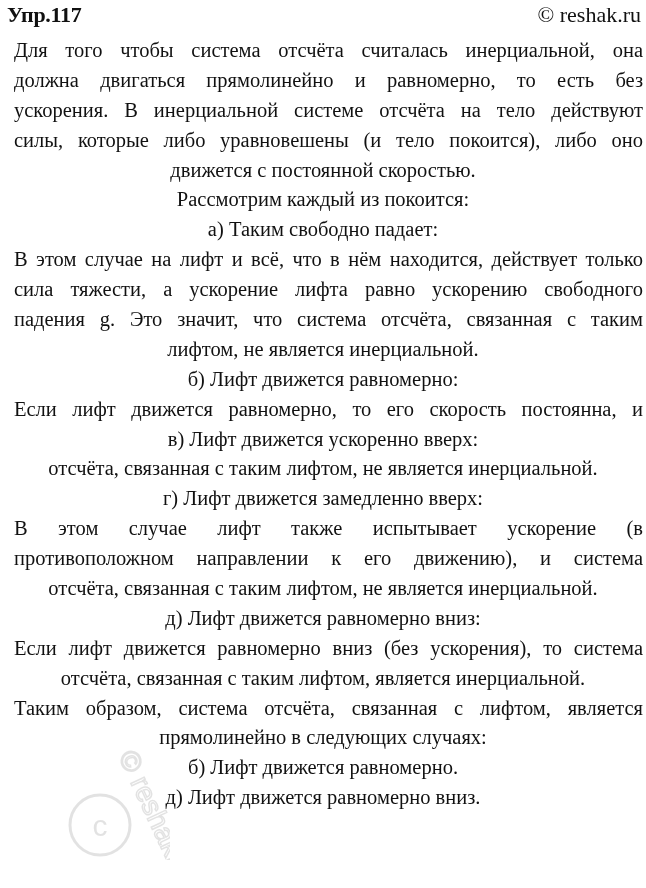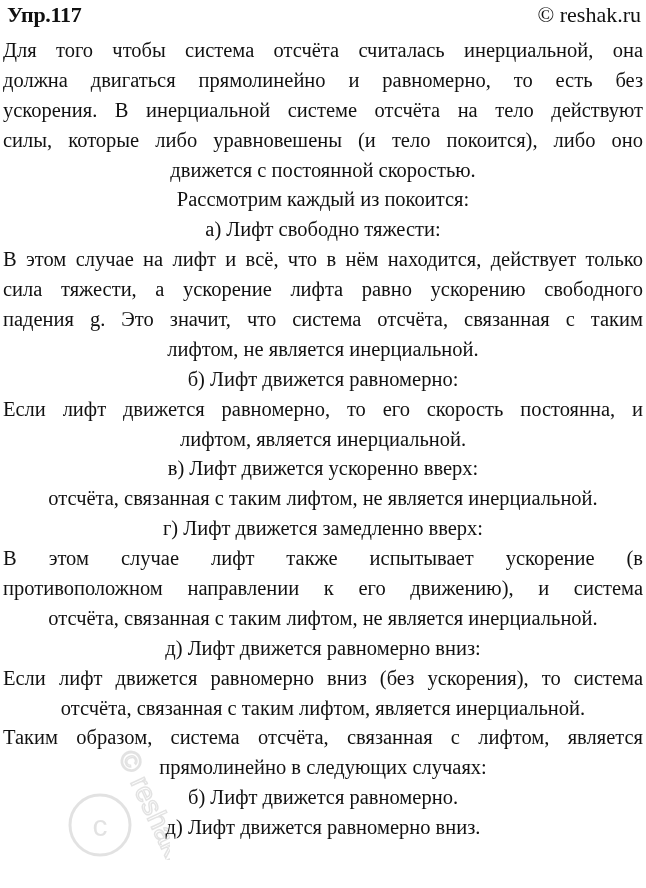--- a/index.html
+++ b/index.html
@@ -43,20 +43,21 @@
   .line {
     font-size: 20.5px;
     line-height: 29.9px;
     height: 29.9px;
     white-space: nowrap;
     overflow: visible;
   }
   .just {
     text-align: justify;
     text-align-last: justify;
+    margin-left: 11px;
   }
   .left {
     text-align: center;
   }
   .watermark {
     position: absolute;
     left: 60px;
     top: 730px;
     width: 110px;
     height: 130px;
@@ -73,28 +74,27 @@
     <div class="title">Упр.117</div>
     <div class="copyright">© reshak.ru</div>
   </div>
   <div id="body-text">
       <div class="line just">Для того чтобы система отсчёта считалась инерциальной, она</div>
       <div class="line just">должна двигаться прямолинейно и равномерно, то есть без</div>
       <div class="line just">ускорения. В инерциальной системе отсчёта на тело действуют</div>
       <div class="line just">силы, которые либо уравновешены (и тело покоится), либо оно</div>
       <div class="line left">движется с постоянной скоростью.</div>
       <div class="line left">Рассмотрим каждый из покоится:</div>
-      <div class="line left">а) Лифт свободно тяжести:</div>
+      <div class="line left">а) Таким свободно падает:</div>
       <div class="line just">В этом случае на лифт и всё, что в нём находится, действует только</div>
       <div class="line just">сила тяжести, а ускорение лифта равно ускорению свободного</div>
       <div class="line just">падения g. Это значит, что система отсчёта, связанная с таким</div>
       <div class="line left">лифтом, не является инерциальной.</div>
       <div class="line left">б) Лифт движется равномерно:</div>
       <div class="line just">Если лифт движется равномерно, то его скорость постоянна, и</div>
-      <div class="line left">лифтом, является инерциальной.</div>
       <div class="line left">в) Лифт движется ускоренно вверх:</div>
       <div class="line left">отсчёта, связанная с таким лифтом, не является инерциальной.</div>
       <div class="line left">г) Лифт движется замедленно вверх:</div>
       <div class="line just">В этом случае лифт также испытывает ускорение (в</div>
       <div class="line just">противоположном направлении к его движению), и система</div>
       <div class="line left">отсчёта, связанная с таким лифтом, не является инерциальной.</div>
       <div class="line left">д) Лифт движется равномерно вниз:</div>
       <div class="line just">Если лифт движется равномерно вниз (без ускорения), то система</div>
       <div class="line left">отсчёта, связанная с таким лифтом, является инерциальной.</div>
       <div class="line just">Таким образом, система отсчёта, связанная с лифтом, является</div>

